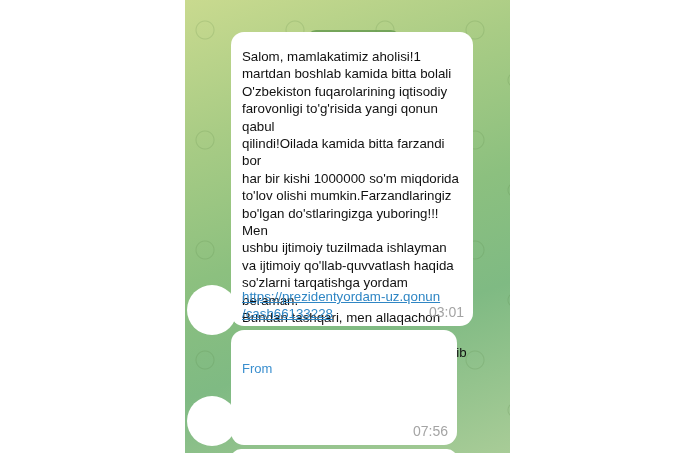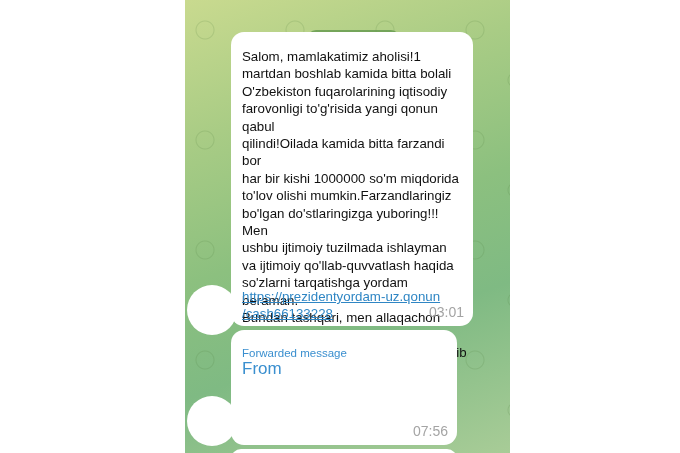--- a/index.html
+++ b/index.html
@@ -30,21 +30,21 @@
       color: #111111; font-size: 13.3px; line-height: 17.4px;
     }
     .b1 { left: 46px; top: 32px; width: 242px; height: 294px; }
     .b1 .text { position: absolute; left: 11px; top: 16px; width: 225px; white-space: pre-line; }
     .b1 .link {
       position: absolute; left: 11px; top: 256px; width: 225px;
       color: #2f86c4; text-decoration: underline; white-space: pre-line;
     }
     .b2 { left: 46px; top: 330px; width: 226px; height: 115px; }
     .b2 .fwd { position: absolute; left: 11px; top: 16px; color: #3a8fcf; font-size: 11.5px; line-height: 15px; }
-    .b2 .from { position: absolute; left: 11px; top: 31px; color: #3a8fcf; font-size: 17px; line-height: 15px; }
+    .b2 .from { position: absolute; left: 11px; top: 31px; color: #3a8fcf; font-size: 13px; line-height: 15px; }
     .b2 .text { position: absolute; left: 11px; top: 46px; width: 212px; white-space: pre-line; }
     .time {
       position: absolute; right: 9px; bottom: 5px;
       color: #a4a4a4; font-size: 14px;
     }
     .avatar {
       position: absolute; background: #ffffff; border-radius: 50%;
     }
     .av1 { left: 2px; top: 285px; width: 50px; height: 50px; }
     .av2 { left: 2px; top: 396px; width: 50px; height: 50px; }
@@ -74,20 +74,19 @@
 uchun pul olganman. Havolani kuzatib
 boring, shaklni to'ldiring va u 15 daqiqa
 ichida ko'rib chiqiladi</div>
     <a class="link">https://prezidentyordam-uz.qonun
 /cash66133228</a>
     <span class="time">03:01</span>
   </div>
   <div class="avatar av1"></div>
 
   <div class="bubble b2">
-    <div class="fwd">Forwarded message</div>
     <div class="from">From</div>
     <span class="time">07:56</span>
   </div>
   <div class="avatar av2"></div>
 
   <div class="bubble b3"></div>
 </div>
 
 </body></html>

